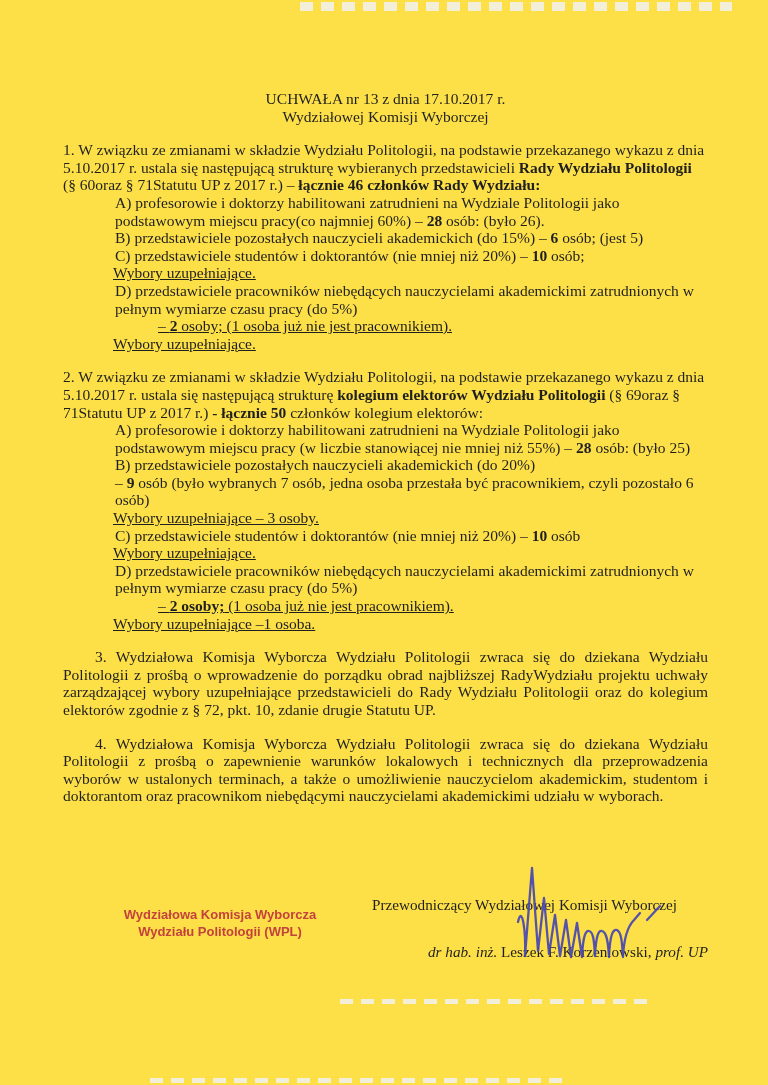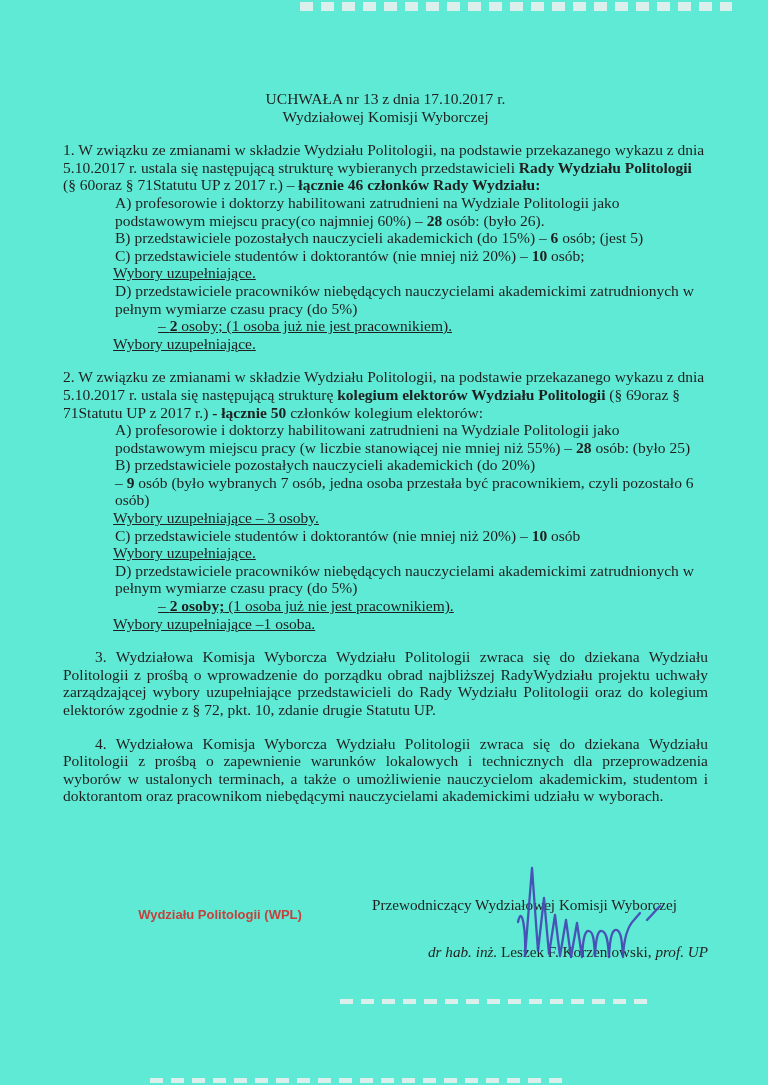--- a/index.html
+++ b/index.html
@@ -1,19 +1,19 @@
 <!DOCTYPE html>
 <html><head>
 <meta charset="utf-8">
 <style>
   html,body{margin:0;padding:0;background:#ffffff;}
   .page{
     position:relative;
     width:768px;height:1085px;
-    background:#5eead4;
+    background:#fde047;
     font-family:"Liberation Serif","DejaVu Serif",serif;
     color:#1f1f1f;
     overflow:hidden;
   }
   .content{
     position:absolute;
     left:63px;top:90px;
     width:645px;
     font-size:15.5px;
     line-height:17.6px;
@@ -95,20 +95,21 @@
     <div class="sub-dash"><span>– </span><span class="b">2 osoby;</span><span> (1 osoba już nie jest pracownikiem).</span></div>
     <div class="sub-u"><span class="u">Wybory uzupełniające –1 osoba.</span></div>
 
     <div class="p-just">3. Wydziałowa Komisja Wyborcza Wydziału Politologii zwraca się do dziekana Wydziału Politologii z prośbą o wprowadzenie do porządku obrad najbliższej RadyWydziału projektu uchwały zarządzającej wybory uzupełniające przedstawicieli do Rady Wydziału Politologii oraz do kolegium elektorów zgodnie z § 72, pkt. 10, zdanie drugie Statutu UP.</div>
     <div class="p-just">4. Wydziałowa Komisja Wyborcza Wydziału Politologii zwraca się do dziekana Wydziału Politologii z prośbą o zapewnienie warunków lokalowych i technicznych dla przeprowadzenia wyborów w ustalonych terminach, a także o umożliwienie nauczycielom akademickim, studentom i doktorantom oraz pracownikom niebędącymi nauczycielami akademickimi udziału w wyborach.</div>
 
   </div>
 
   <div class="footer">
     <div class="stamp">
+      <div>Wydziałowa Komisja Wyborcza</div>
       <div>Wydziału Politologii (WPL)</div>
     </div>
     <div class="sign-block">
       <div class="sign-title">Przewodniczący Wydziałowej Komisji Wyborczej</div>
       <div class="sign-name"><span class="i">dr hab. inż.</span><span> Leszek F. Korzeniowski, </span><span class="i">prof. UP</span></div>
     </div>
   </div>
 
   <svg class="signature-svg" viewBox="0 0 190 105" xmlns="http://www.w3.org/2000/svg">
     <path d="M36 62 C40 44 44 70 43 96 L50 8 L56 91 L62 38 L67 94 L73 55 L78 96 L84 60 L89 97 L95 63 L100 97

